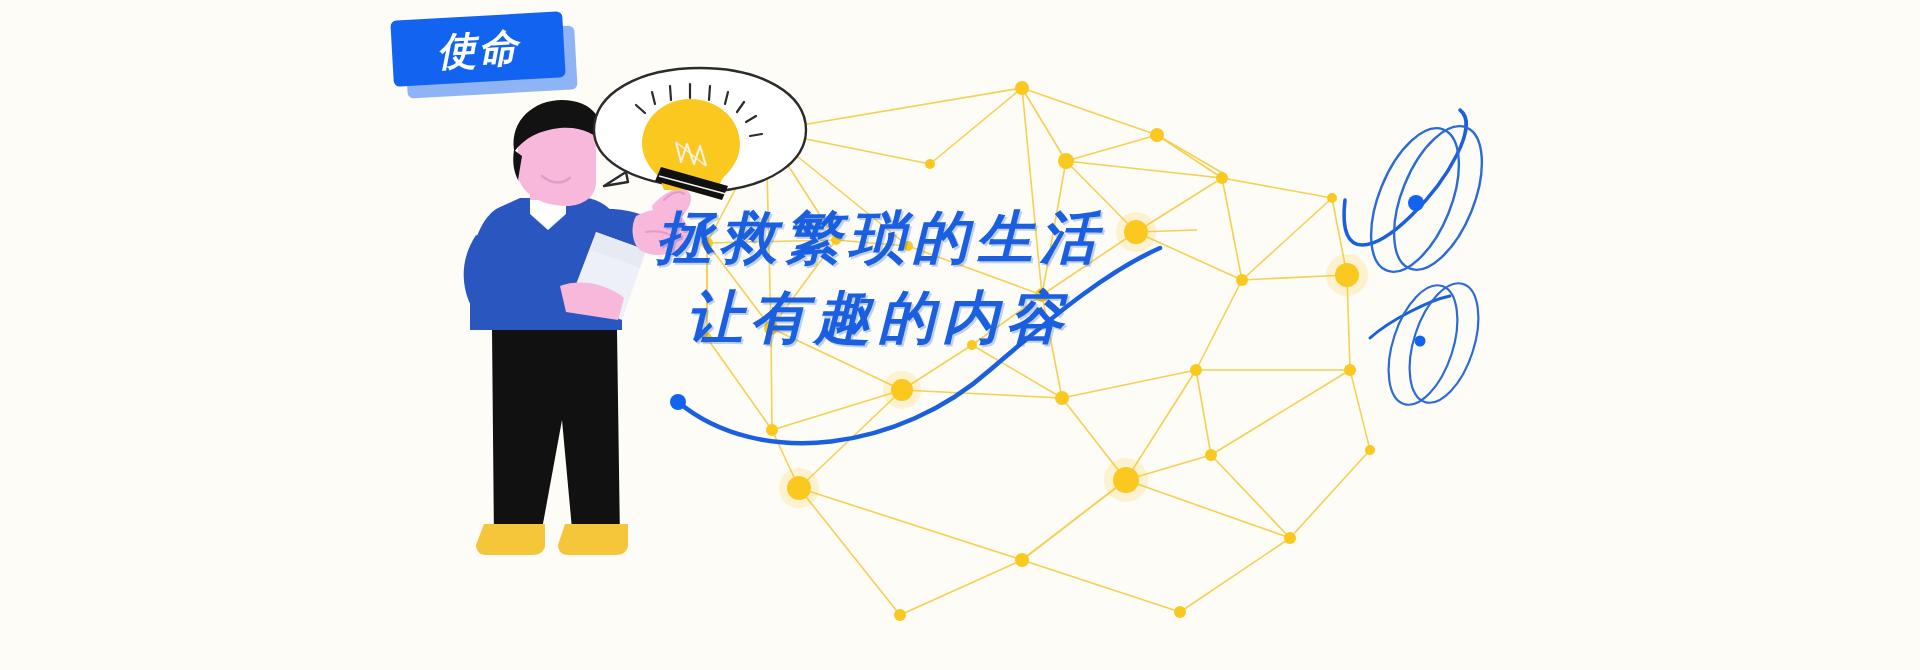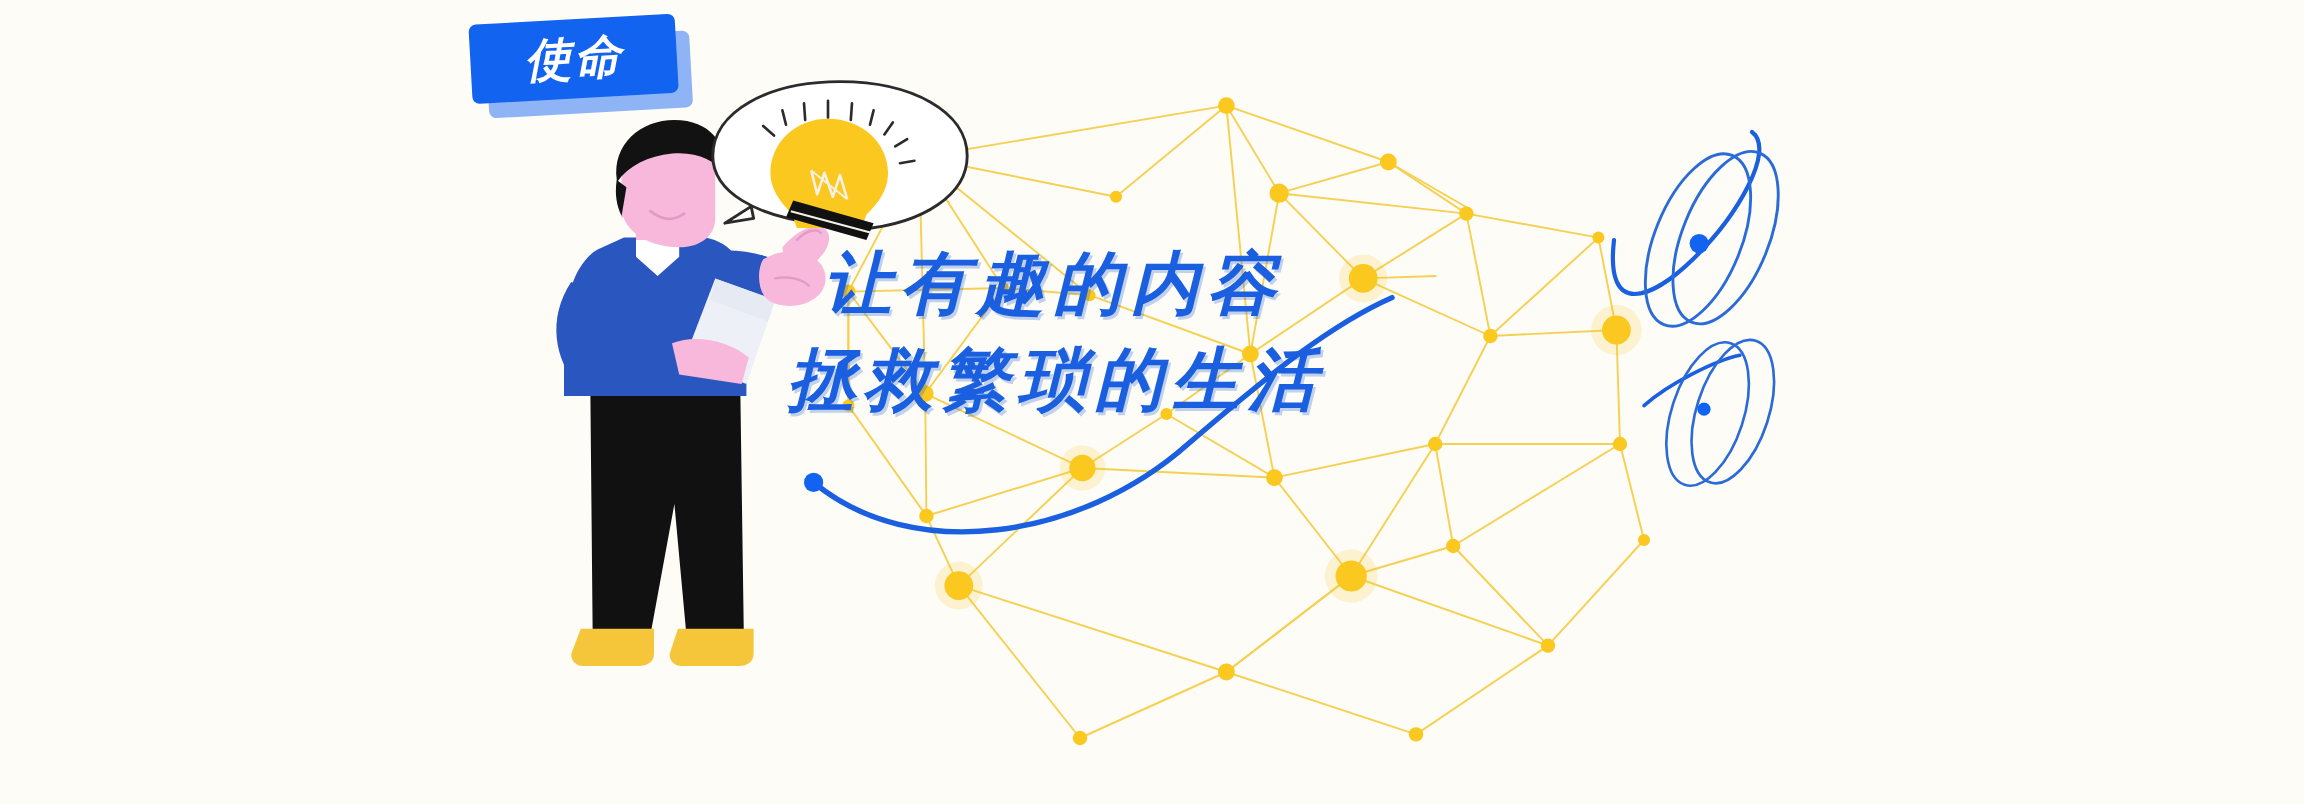--- a/index.html
+++ b/index.html
@@ -301,17 +301,17 @@
   </svg>
 
   <div id="badge-wrap">
     <div id="badge-shadow"></div>
     <div id="badge-plate">
       <span id="badge-label">使命</span>
     </div>
   </div>
 
   <div id="headline">
+    <div class="headline-line" id="headline-line-2">拯救繁琐的生活</div>
     <div class="headline-line" id="headline-line-1">让有趣的内容</div>
-    <div class="headline-line" id="headline-line-2">拯救繁琐的生活</div>
   </div>
 
 </div>
 
 </body></html>

